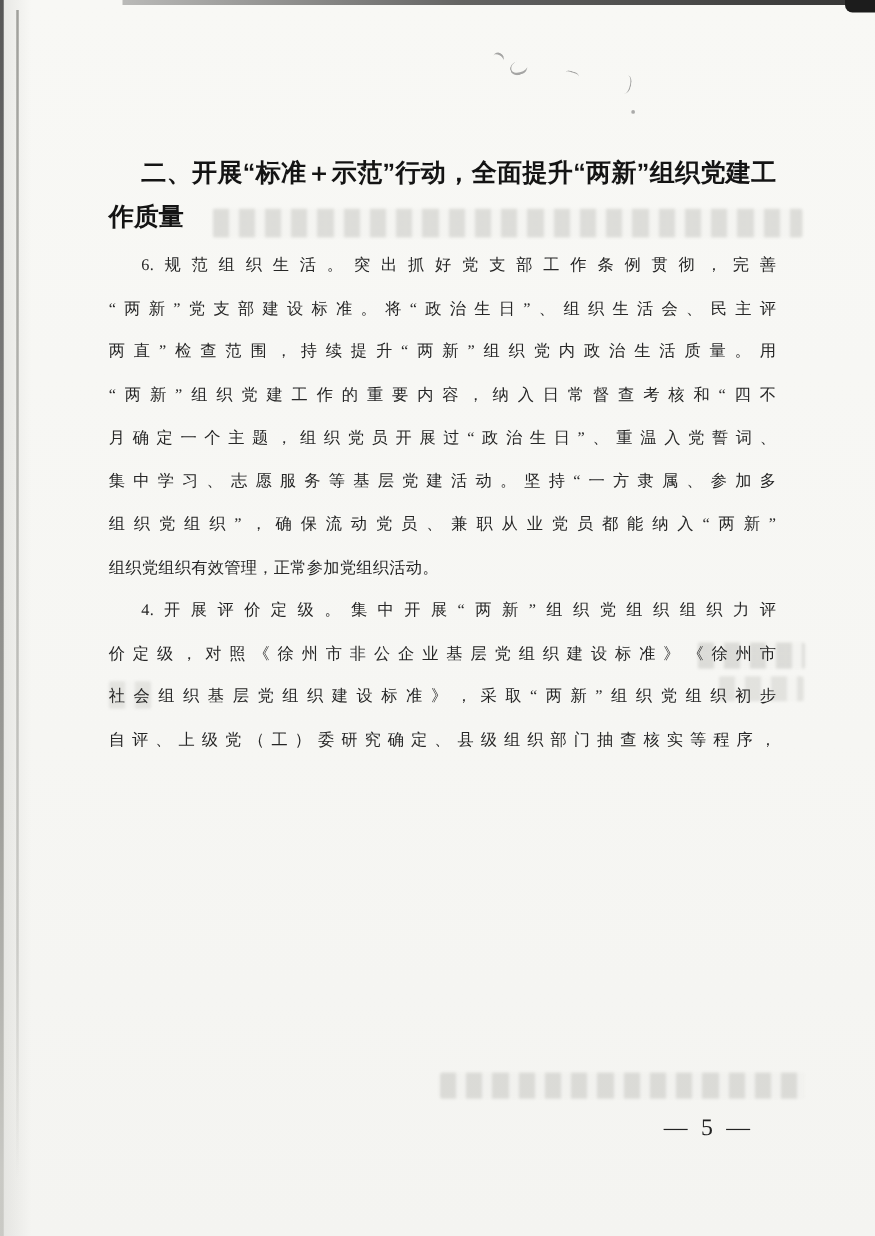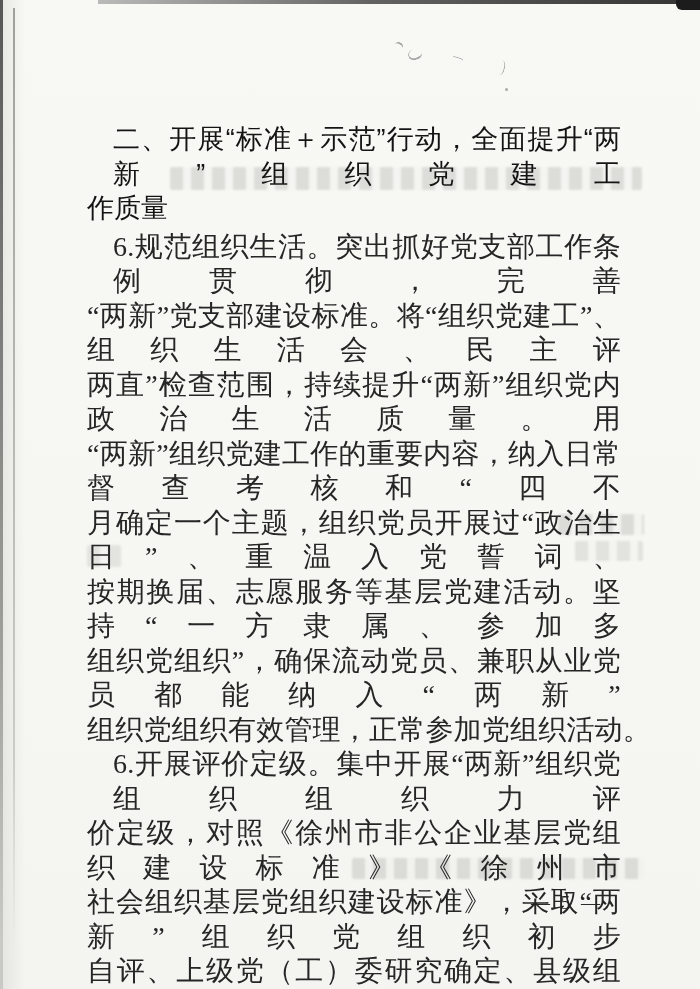--- a/index.html
+++ b/index.html
@@ -73,27 +73,27 @@
     line-height: 34.5px;
     white-space: nowrap;
   }
   .just {
     white-space: normal;
     text-align: justify;
     text-align-last: justify;
   }
   .heading {
     font-family: "Liberation Sans", "DejaVu Sans", sans-serif;
-    font-weight: 400;
-    font-size: 27px;
+    font-weight: 700;
+    font-size: 20px;
     color: #141414;
     margin-bottom: 4px;
   }
   .para {
-    font-size: 28px;
+    font-size: 13px;
     letter-spacing: 0.2px;
   }
   .indent { padding-left: 26px; }
   .page-number {
     position: absolute;
     top: 892px;
     right: 97px;
     font-size: 19px;
     letter-spacing: 3px;
     color: #222;
@@ -123,31 +123,31 @@
 
   <div class="content">
 
     <div class="heading">
       <div class="h-ln indent just">二、开展“标准＋示范”行动，全面提升“两新”组织党建工</div>
       <div class="h-ln">作质量</div>
     </div>
 
     <div class="para">
       <div class="ln indent just">6.规范组织生活。突出抓好党支部工作条例贯彻，完善</div>
-      <div class="ln just">“两新”党支部建设标准。将“组织党建工”、组织生活会、民主评</div>
+      <div class="ln just">“两新”党支部建设标准。将“政治生日”、组织生活会、民主评</div>
       <div class="ln just">两直”检查范围，持续提升“两新”组织党内政治生活质量。用</div>
       <div class="ln just">“两新”组织党建工作的重要内容，纳入日常督查考核和“四不</div>
       <div class="ln just">月确定一个主题，组织党员开展过“政治生日”、重温入党誓词、</div>
-      <div class="ln just">按期换届、志愿服务等基层党建活动。坚持“一方隶属、参加多</div>
+      <div class="ln just">集中学习、志愿服务等基层党建活动。坚持“一方隶属、参加多</div>
       <div class="ln just">组织党组织”，确保流动党员、兼职从业党员都能纳入“两新”</div>
       <div class="ln">组织党组织有效管理，正常参加党组织活动。</div>
     </div>
 
     <div class="para">
-      <div class="ln indent just">6.开展评价定级。集中开展“两新”组织党组织组织力评</div>
+      <div class="ln indent just">4.开展评价定级。集中开展“两新”组织党组织组织力评</div>
       <div class="ln just">价定级，对照《徐州市非公企业基层党组织建设标准》《徐州市</div>
       <div class="ln just">社会组织基层党组织建设标准》，采取“两新”组织党组织初步</div>
       <div class="ln just">自评、上级党（工）委研究确定、县级组织部门抽查核实等程序，</div>
 
     </div>
 
   </div>
 
   <div class="page-number">— 5 —</div>
 

